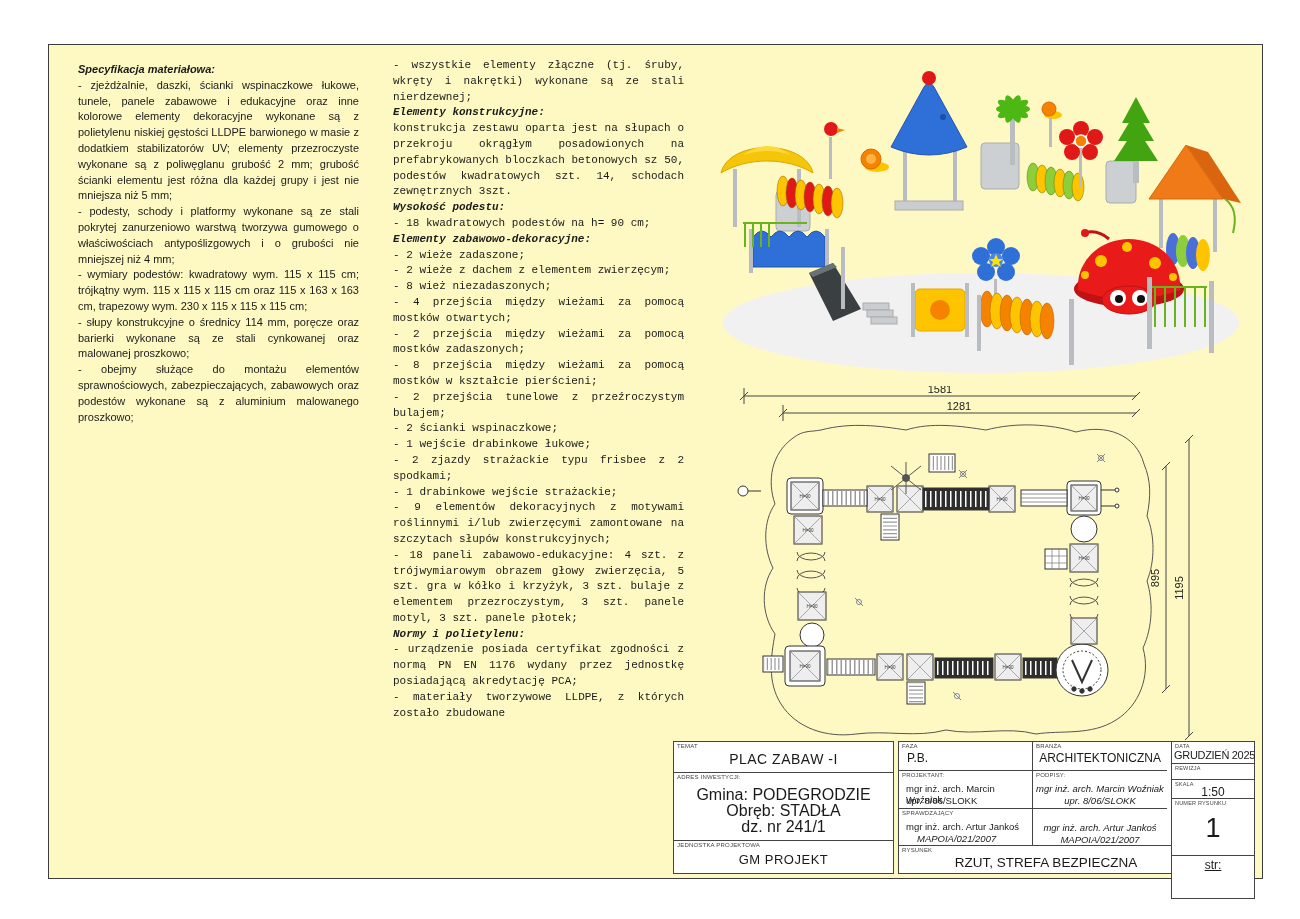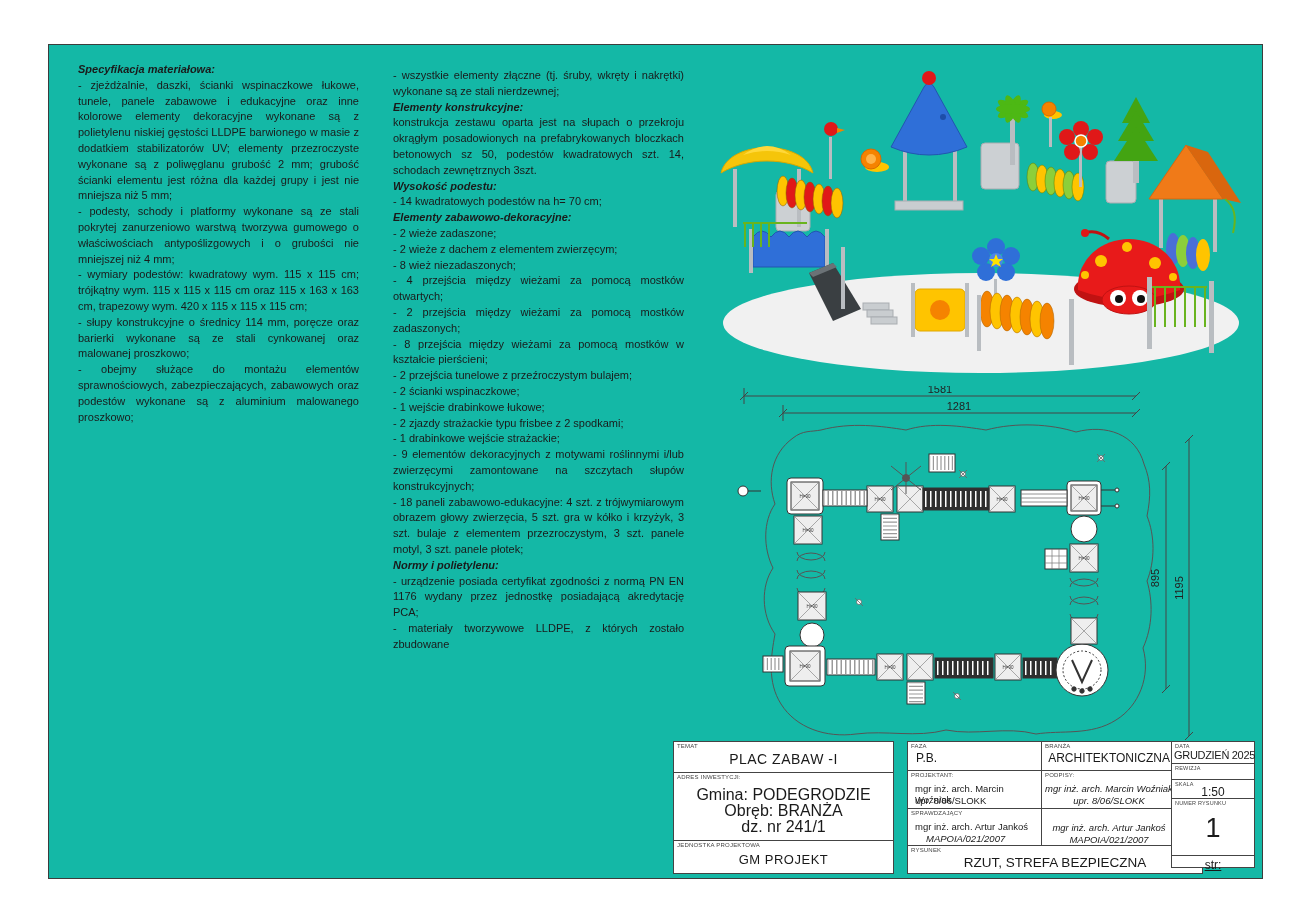--- a/index.html
+++ b/index.html
@@ -1,17 +1,17 @@
 <!DOCTYPE html>
 <html><head>
 <meta charset="utf-8">
 <style>
   html,body{margin:0;padding:0;background:#fff;width:1300px;height:919px;overflow:hidden;
             font-family:"Liberation Sans",sans-serif;color:#1a1a1a;}
-  .sheet{position:absolute;left:48px;top:44px;width:1213px;height:833px;background:#14b8a6;
+  .sheet{position:absolute;left:48px;top:44px;width:1213px;height:833px;background:#fef9c3;
          border:1.5px solid #3c3c3c;}
   .col{position:absolute;font-size:11px;line-height:15.8px;}
   .col p.blk{margin:0;text-align:justify;}
   .col p.hd{font-weight:bold;font-style:italic;text-align:left;}
   svg{position:absolute;}
   svg text{font-family:"Liberation Sans",sans-serif;}
   
   .tb{position:absolute;border:1.2px solid #444;background:#fff;box-sizing:border-box;}
   .cell{position:absolute;box-sizing:border-box;border-top:1px solid #444;}
   .cell.first{border-top:none;}
@@ -26,31 +26,31 @@
 </style>
 </head>
 <body>
 
 <div class="sheet">
 
   <div class="col" style="left:29px;top:17px;width:281px;">
       <p class="blk hd">Specyfikacja materiałowa:</p>
       <p class="blk">- zjeżdżalnie, daszki, ścianki wspinaczkowe łukowe, tunele, panele zabawowe i edukacyjne oraz inne kolorowe elementy dekoracyjne wykonane są z polietylenu niskiej gęstości LLDPE barwionego w masie z dodatkiem stabilizatorów UV; elementy przezroczyste wykonane są z poliwęglanu grubość 2 mm; grubość ścianki elementu jest różna dla każdej grupy i jest nie mniejsza niż 5 mm;</p>
       <p class="blk">- podesty, schody i platformy wykonane są ze stali pokrytej zanurzeniowo warstwą tworzywa gumowego o właściwościach antypoślizgowych i o grubości nie mniejszej niż 4 mm;</p>
-      <p class="blk">- wymiary podestów: kwadratowy wym. 115 x 115 cm; trójkątny wym. 115 x 115 x 115 cm oraz 115 x 163 x 163 cm, trapezowy wym. 420 x 115 x 115 x 115 cm;</p>
+      <p class="blk">- wymiary podestów: kwadratowy wym. 115 x 115 cm; trójkątny wym. 115 x 115 x 115 cm oraz 115 x 163 x 163 cm, trapezowy wym. 230 x 115 x 115 x 115 cm;</p>
       <p class="blk">- słupy konstrukcyjne o średnicy 114 mm, poręcze oraz barierki wykonane są ze stali cynkowanej oraz malowanej proszkowo;</p>
       <p class="blk">- obejmy służące do montażu elementów sprawnościowych, zabezpieczających, zabawowych oraz podestów wykonane są z aluminium malowanego proszkowo;</p>
     </div>
 
-  <div class="col" style="left:344px;top:23px;width:291px;">
+  <div class="col" style="left:344px;top:13px;width:291px;font-family:Liberation Mono, monospace;">
       <p class="blk">- wszystkie elementy złączne (tj. śruby, wkręty i nakrętki) wykonane są ze stali nierdzewnej;</p>
       <p class="blk hd">Elementy konstrukcyjne:</p>
       <p class="blk">konstrukcja zestawu oparta jest na słupach o przekroju okrągłym posadowionych na prefabrykowanych bloczkach betonowych sz 50, podestów kwadratowych szt. 14, schodach zewnętrznych 3szt.</p>
       <p class="blk hd">Wysokość podestu:</p>
-      <p class="blk">- 14 kwadratowych podestów na h= 70 cm;</p>
+      <p class="blk">- 18 kwadratowych podestów na h= 90 cm;</p>
       <p class="blk hd">Elementy zabawowo-dekoracyjne:</p>
       <p class="blk">- 2 wieże zadaszone;</p>
       <p class="blk">- 2 wieże z dachem z elementem zwierzęcym;</p>
       <p class="blk">- 8 wież niezadaszonych;</p>
       <p class="blk">- 4 przejścia między wieżami za pomocą mostków otwartych;</p>
       <p class="blk">- 2 przejścia między wieżami za pomocą mostków zadaszonych;</p>
       <p class="blk">- 8 przejścia między wieżami za pomocą mostków w kształcie pierścieni;</p>
       <p class="blk">- 2 przejścia tunelowe z przeźroczystym bulajem;</p>
       <p class="blk">- 2 ścianki wspinaczkowe;</p>
       <p class="blk">- 1 wejście drabinkowe łukowe;</p>
@@ -445,30 +445,30 @@
   </svg>
 
   <div class="tb" style="left:624px;top:696px;width:221px;height:133px;">
     <div class="cell first" style="left:0;top:0;width:100%;height:30px;">
       <span class="lbl">TEMAT</span>
       <div class="vcenter tb-big" style="top:9px;">PLAC ZABAW -I</div>
     </div>
     <div class="cell" style="left:0;top:30px;width:100%;height:68px;">
       <span class="lbl">ADRES INWESTYCJI:</span>
       <div class="vcenter tb-med" style="top:13px;">Gmina: PODEGRODZIE</div>
-      <div class="vcenter tb-med" style="top:29px;">Obręb: BRANŻA</div>
+      <div class="vcenter tb-med" style="top:29px;">Obręb: STADŁA</div>
       <div class="vcenter tb-med" style="top:45px;">dz. nr 241/1</div>
     </div>
     <div class="cell" style="left:0;top:98px;width:100%;height:33px;">
       <span class="lbl">JEDNOSTKA PROJEKTOWA</span>
       <div class="vcenter tb-big" style="top:11px;font-size:13px;">GM PROJEKT</div>
     </div>
   </div>
 
-  <div class="tb" style="left:849px;top:696px;width:296px;height:133px;margin-left:9px;">
+  <div class="tb" style="left:849px;top:696px;width:296px;height:133px;">
     <div class="cell first" style="left:0;top:0;width:133px;height:28px;">
       <span class="lbl">FAZA</span>
       <div style="position:absolute;left:8px;top:9px;font-size:12px;">P.B.</div>
     </div>
     <div class="cell first colsplit" style="left:133px;top:0;width:135px;height:28px;">
       <span class="lbl">BRANŻA</span>
       <div style="position:absolute;right:6px;top:9px;font-size:12px;">ARCHITEKTONICZNA</div>
     </div>
     <div class="cell" style="left:0;top:28px;width:133px;height:38px;">
       <span class="lbl">PROJEKTANT:</span>
@@ -488,21 +488,21 @@
     <div class="cell colsplit" style="left:133px;top:66px;width:135px;height:37px;">
       <div class="vcenter tb-small it" style="top:13px;">mgr inż. arch. Artur Jankoś</div>
       <div class="vcenter tb-small it" style="top:25px;">MAPOIA/021/2007</div>
     </div>
     <div class="cell" style="left:0;top:103px;width:100%;height:28px;">
       <span class="lbl">RYSUNEK</span>
       <div class="vcenter" style="top:9px;font-size:13.5px;">RZUT, STREFA BEZPIECZNA</div>
     </div>
   </div>
 
-  <div class="tb" style="left:1122px;top:696px;width:84px;height:127px;">
+  <div class="tb" style="left:1122px;top:696px;width:84px;height:158px;">
     <div class="cell first" style="left:0;top:0;width:100%;height:21px;">
       <span class="lbl" style="font-size:5.5px;">DATA</span>
       <div style="position:absolute;left:2px;top:7px;font-size:11px;letter-spacing:-.3px;white-space:nowrap;">GRUDZIEŃ 2025</div>
     </div>
     <div class="cell" style="left:0;top:21px;width:100%;height:16px;">
       <span class="lbl" style="font-size:5.5px;">REWIZJA</span>
     </div>
     <div class="cell" style="left:0;top:37px;width:100%;height:19px;">
       <span class="lbl" style="font-size:5.5px;">SKALA</span>
       <div class="vcenter" style="top:5px;font-size:12px;">1:50</div>

